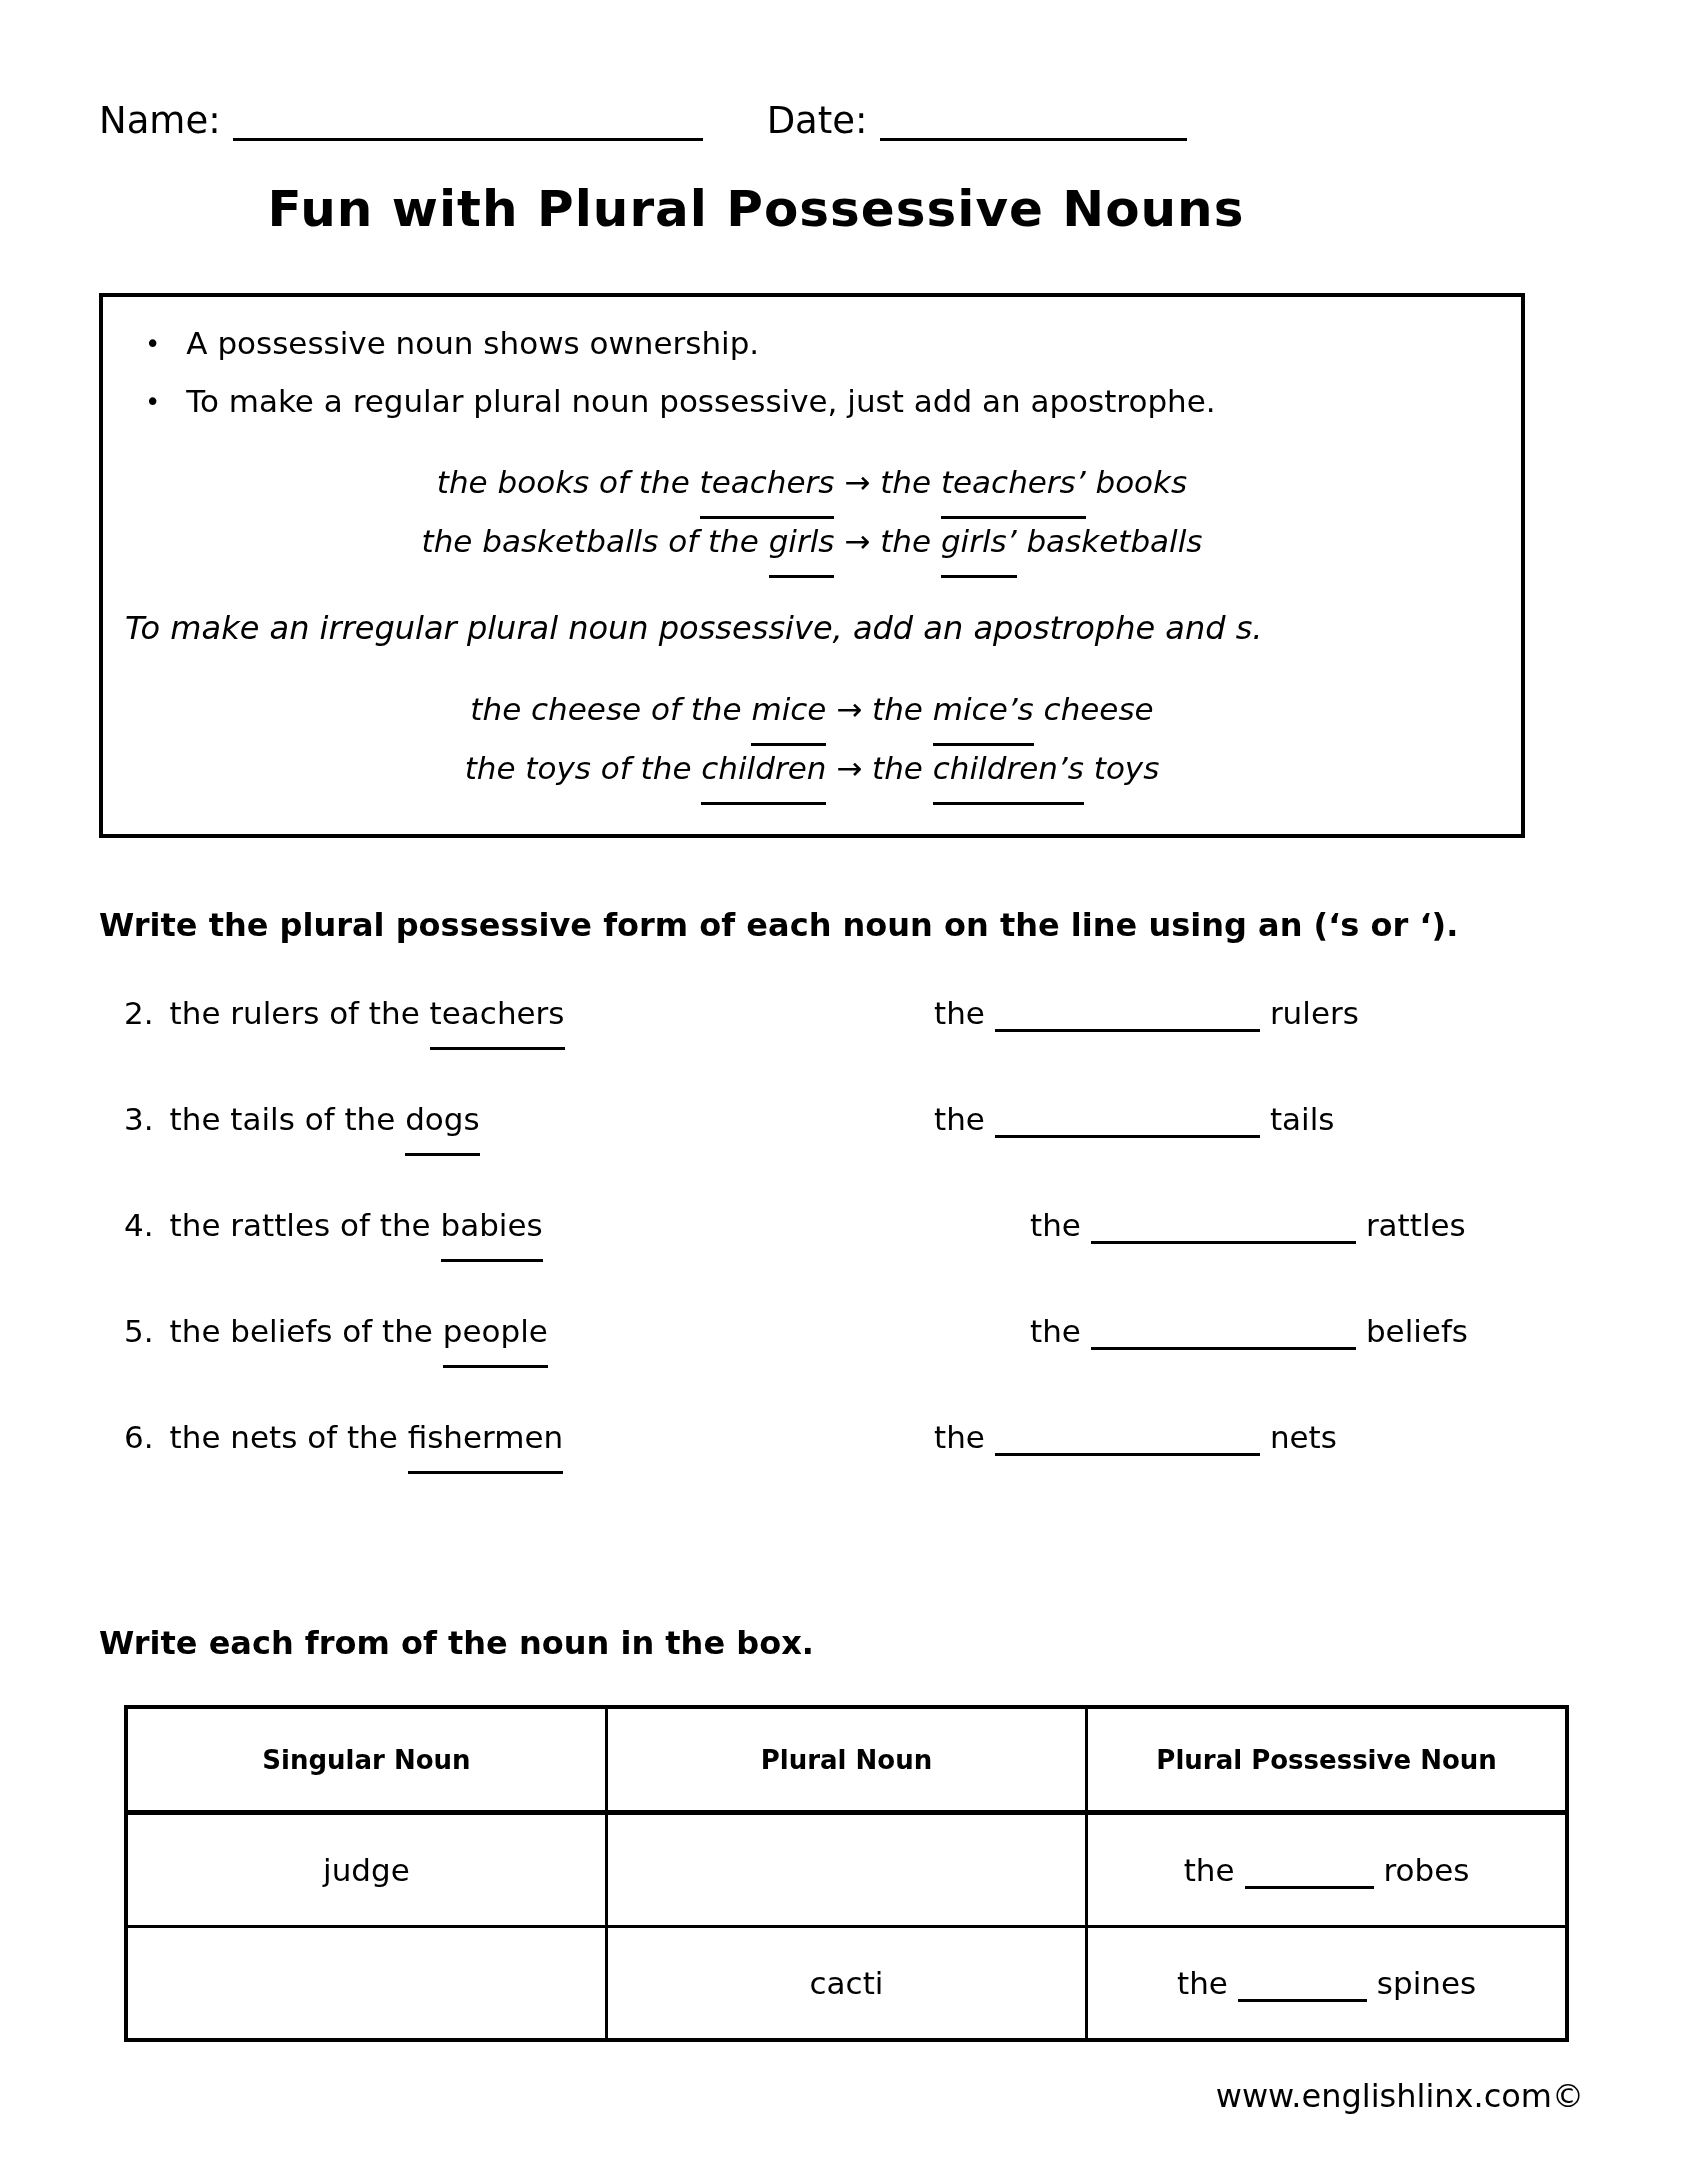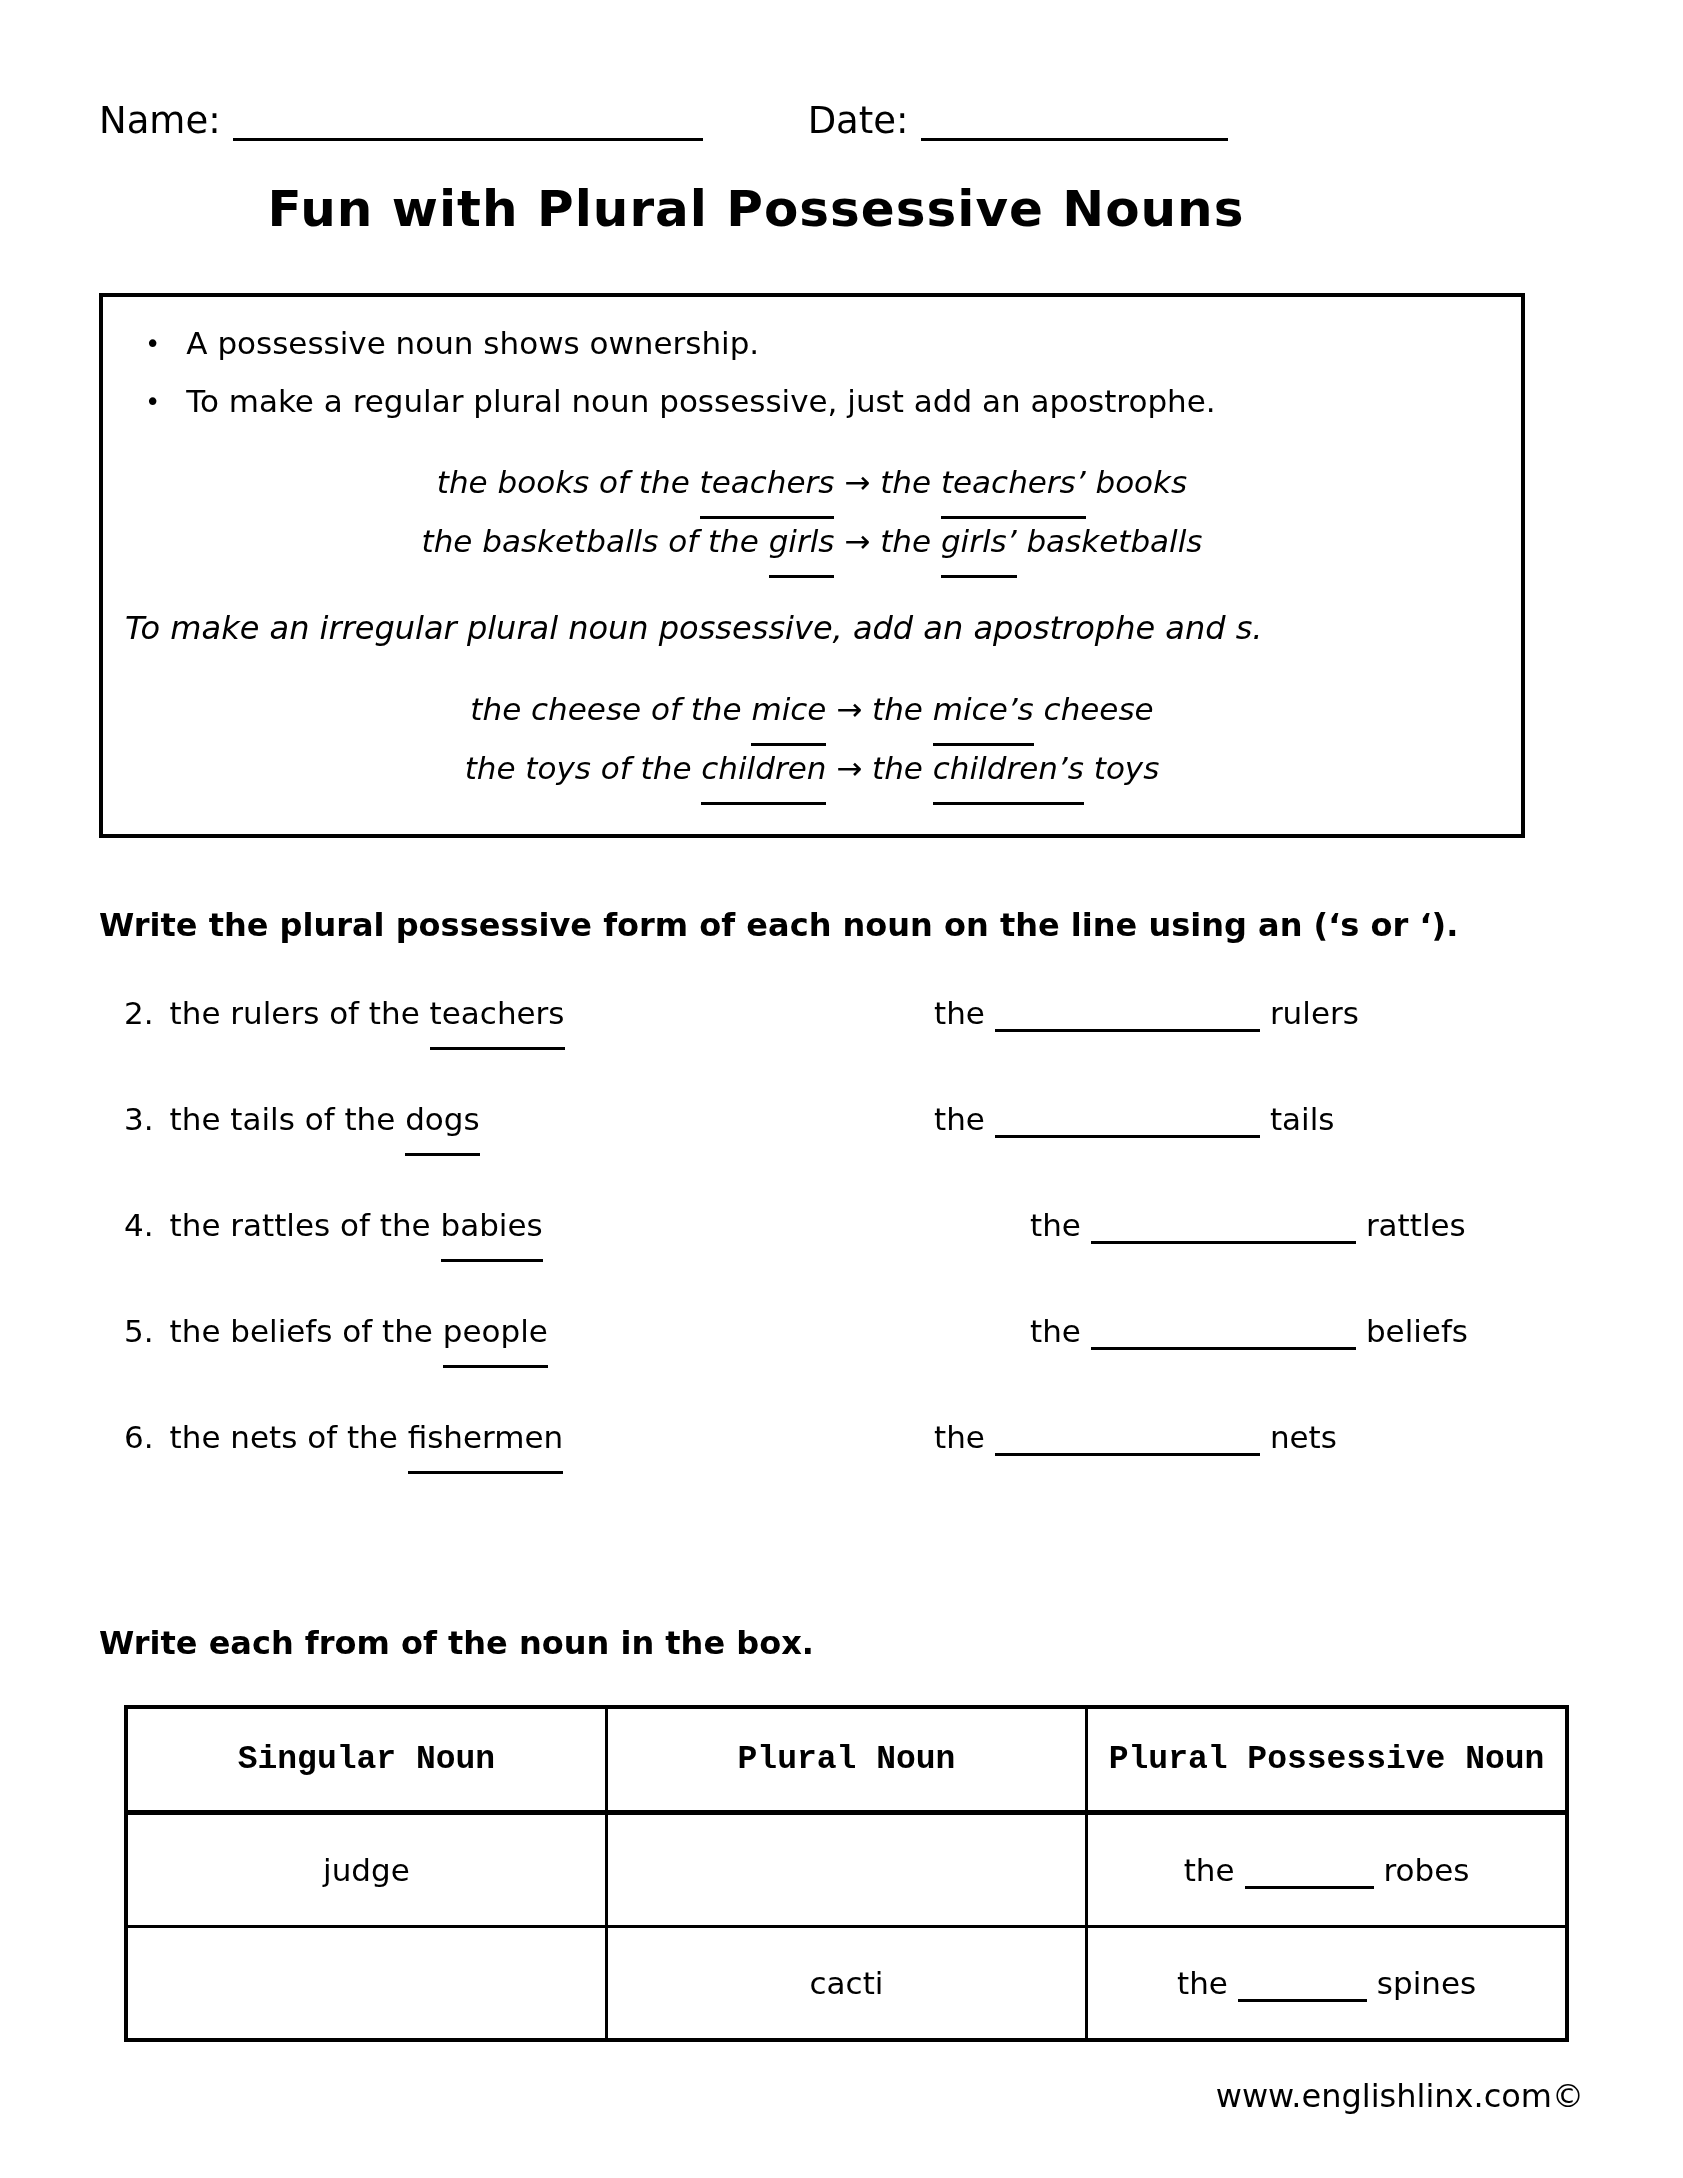--- a/index.html
+++ b/index.html
@@ -8,21 +8,21 @@
     width:1683px;height:2178px;
     background:#ffffff;color:#000000;
     font-family:"DejaVu Sans",sans-serif;
     overflow:hidden;
   }
   
   .name-date{position:absolute;top:99px;left:99px;width:1485px;font-size:37px;white-space:nowrap;}
   .blank{display:inline-block;border-bottom:3px solid #000;height:0.85em;vertical-align:-8px;}
   .name-blank{width:470px;margin-left:12px;}
   .date-blank{width:307px;margin-left:12px;}
-  .date-label{margin-left:105px;text-align:center;}
+  .date-label{margin-left:64px;text-align:center;}
   
   .title{position:absolute;top:180px;left:0;width:1512px;text-align:center;font-size:50px;font-weight:bold;letter-spacing:1px;}
   
   .rules-box{position:absolute;top:293px;left:99px;width:1426px;height:545px;border:4px solid #000;box-sizing:border-box;padding:26px 22px 0 22px;font-size:31px;}
   .rule-bullet{display:flex;align-items:flex-start;padding-left:20px;margin-bottom:16px;line-height:1.35;}
   .bullet-icon{font-size:26px;margin:4px 26px 0 0;}
   .examples{ text-align:center;font-style:italic;line-height:1.9;margin-top:30px;}
   .irregular-rule{margin-top:38px;font-style:italic;font-size:32px;line-height:1.3;}
   .seg-bold{font-weight:normal;}
   .seg-underline{border-bottom:3px solid #000;padding-bottom:16px;}
@@ -33,21 +33,21 @@
   .item-row{position:relative;height:106px;white-space:nowrap;}
   .item-num{display:inline-block;margin:0 16px 0 25px;}
   .item-answer{position:absolute;left:835px;top:0;white-space:nowrap;}
   .item-answer.shift{left:931px;}
   .item-blank{width:265px;margin:0 10px;}
   
   .table-instructions{position:absolute;top:1624px;left:99px;width:1485px;font-size:32px;font-weight:bold;}
   .noun-table{position:absolute;top:1705px;left:124px;border-collapse:collapse;table-layout:fixed;width:1445px;}
   .noun-table th,.noun-table td{border:3px solid #000;text-align:center;vertical-align:middle;overflow:hidden;}
   .noun-table{border:4px solid #000;}
-  .noun-table th{height:99px;font-size:33px;font-weight:bold;border-bottom:5px solid #000;font-family:Liberation Mono, monospace;}
+  .noun-table th{height:99px;font-size:26px;font-weight:bold;border-bottom:5px solid #000;}
   .noun-table td{height:108px;font-size:31px;font-weight:normal;}
   .table-blank{width:129px;margin:0 10px;}
   
   .footer{position:absolute;top:2077px;left:0;width:1584px;text-align:right;font-size:32px;}
 </style>
 </head>
 <body>
 
 <div class="page">
 

